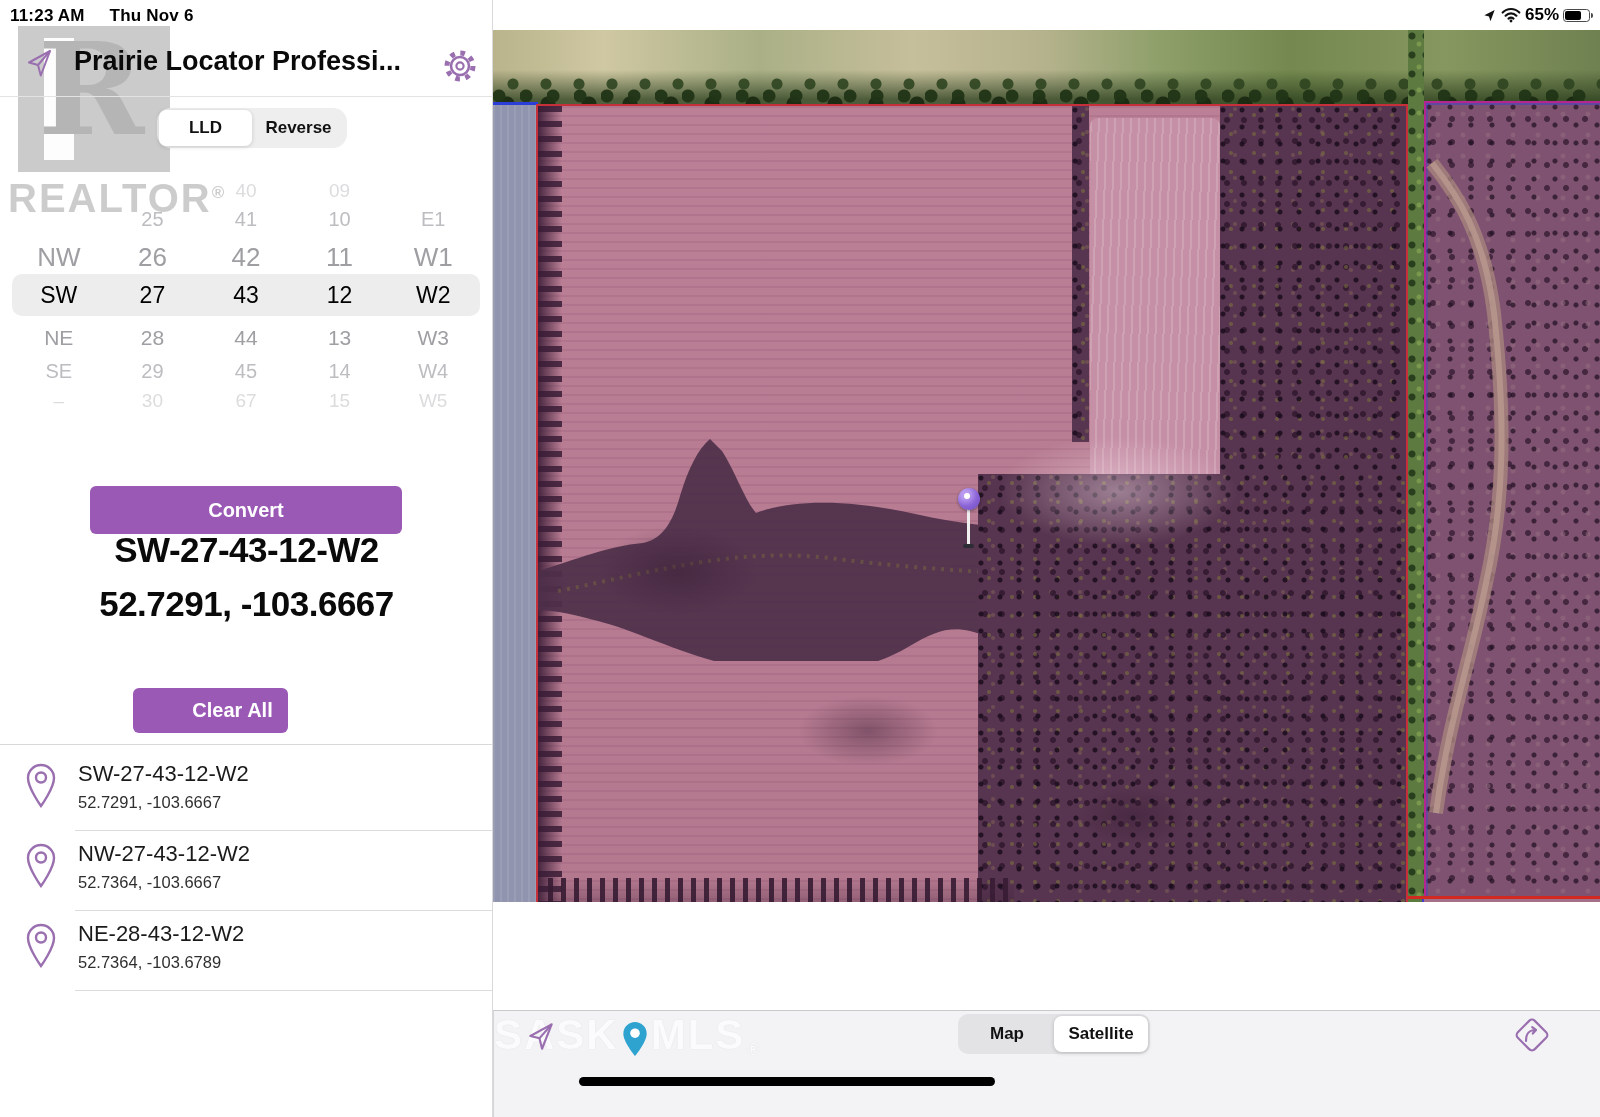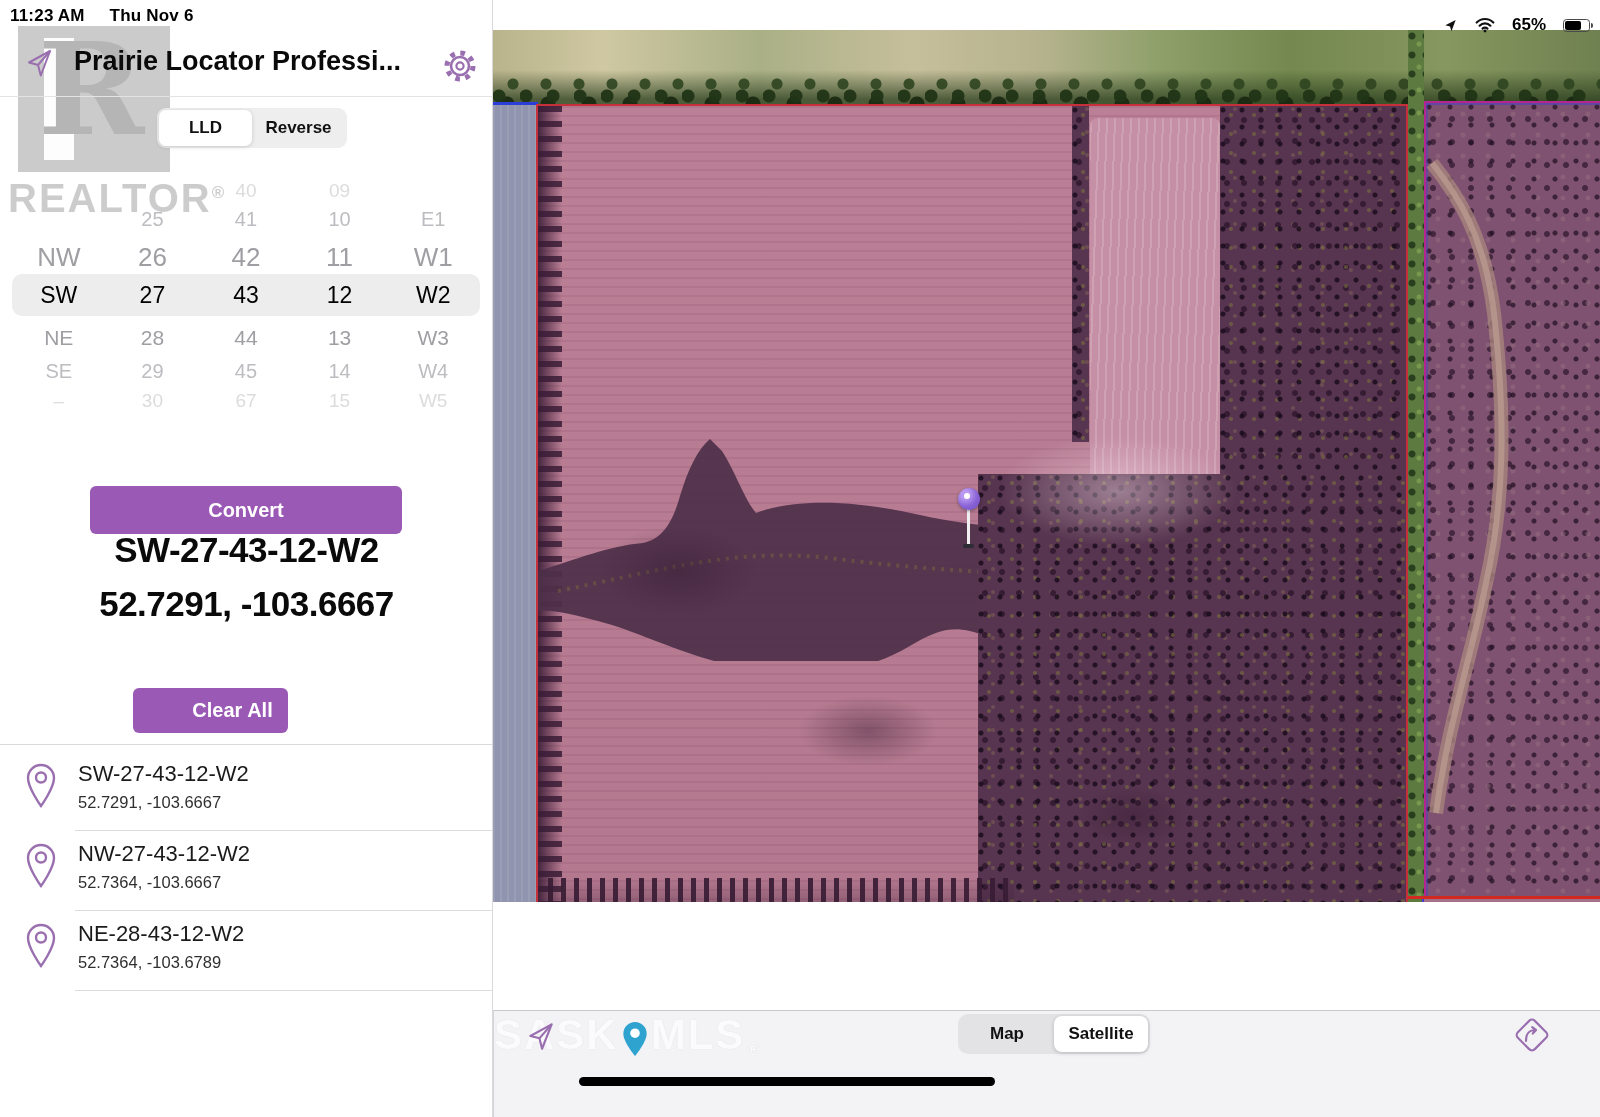--- a/index.html
+++ b/index.html
@@ -3,41 +3,41 @@
 <meta charset="utf-8">
 <style>
   * { margin:0; padding:0; box-sizing:border-box; }
   body { background:#fff; font-family:"Liberation Sans","DejaVu Sans",sans-serif; }
   .screen { position:relative; width:1600px; height:1117px; overflow:hidden; background:#fff; }
   .abs { position:absolute; }
 
   
   .status-left { left:10px; top:6px; font-size:17px; font-weight:700; color:#000; letter-spacing:.2px; }
   .status-left .date { font-weight:600; margin-left:20px; }
-  .status-right { right:10px; top:15px; display:flex; align-items:center; gap:17px; }
+  .status-right { right:10px; top:5px; display:flex; align-items:center; gap:4px; }
   .batt-pct { font-size:17px; font-weight:600; color:#000; }
   .battery { position:relative; width:27px; height:13px; border:1.5px solid #4a4a4a; border-radius:3.5px; }
   .battery .fill { position:absolute; left:1px; top:1px; bottom:1px; width:62%; background:#000; border-radius:2px; }
   .battery .tip { position:absolute; right:-4px; top:3.5px; width:2.5px; height:5px; background:#4a4a4a; border-radius:0 2px 2px 0; }
 
   
   .sidebar { left:0; top:0; width:493px; height:1117px; background:#fff; border-right:1px solid #d9d9db; }
   .realtor-wm { left:8px; top:26px; width:200px; opacity:.55; z-index:0; }
   .rw-block { position:relative; width:152px; height:146px; background:#a3a1a2; margin-left:10px; }
   .rw-bar { position:absolute; left:26px; top:12px; width:30px; height:122px; background:#fdfdfd; }
   .rw-letter { position:absolute; left:20px; top:-12px; font-family:"DejaVu Serif","Liberation Serif",serif; font-weight:700; font-size:128px; color:#7c7a7b; }
   .rw-text { margin-top:4px; font-size:40px; font-weight:600; color:#a6a4a6; letter-spacing:2px; }
   .rw-text sup { font-size:17px; }
 
   .hdr-nav { left:24px; top:46px; }
   .page-title { left:74px; top:46px; width:360px; font-size:27px; font-weight:700; color:#0a0a0a; white-space:nowrap; overflow:hidden; }
   .hdr-gear { left:440px; top:46px; }
   .hdr-line { left:0; top:96px; width:493px; height:1px; background:#e3e3e5; }
 
-  .seg { left:157px; top:108px; width:190px; height:40px; background:#eeeeef; border-radius:9px; display:flex; padding:2px; }
+  .seg { left:157px; top:108px; width:190px; height:40px; background:#eeeeef; border-radius:14px; display:flex; padding:2px; }
   .seg .opt { flex:1; display:flex; align-items:center; justify-content:center; font-size:17px; font-weight:600; color:#111; border-radius:7px; }
   .seg .sel { background:#fff; font-weight:700; box-shadow:0 1px 4px rgba(0,0,0,.16); }
 
   .picker { left:12px; top:178px; width:468px; height:232px; overflow:hidden; }
   .prow { position:absolute; left:0; width:100%; display:flex; text-align:center; }
   .prow span { width:20%; }
   .prow-0 { top:2px;  font-size:19px; color:#dcdcde; }
   .prow-1 { top:30px; font-size:20px; color:#bdbdc1; }
   .prow-2 { top:64px; font-size:26px; color:#9e9ea3; }
   .prow-hl { top:96px; height:42px; left:0; width:468px; background:#ededee; border-radius:10px; }

